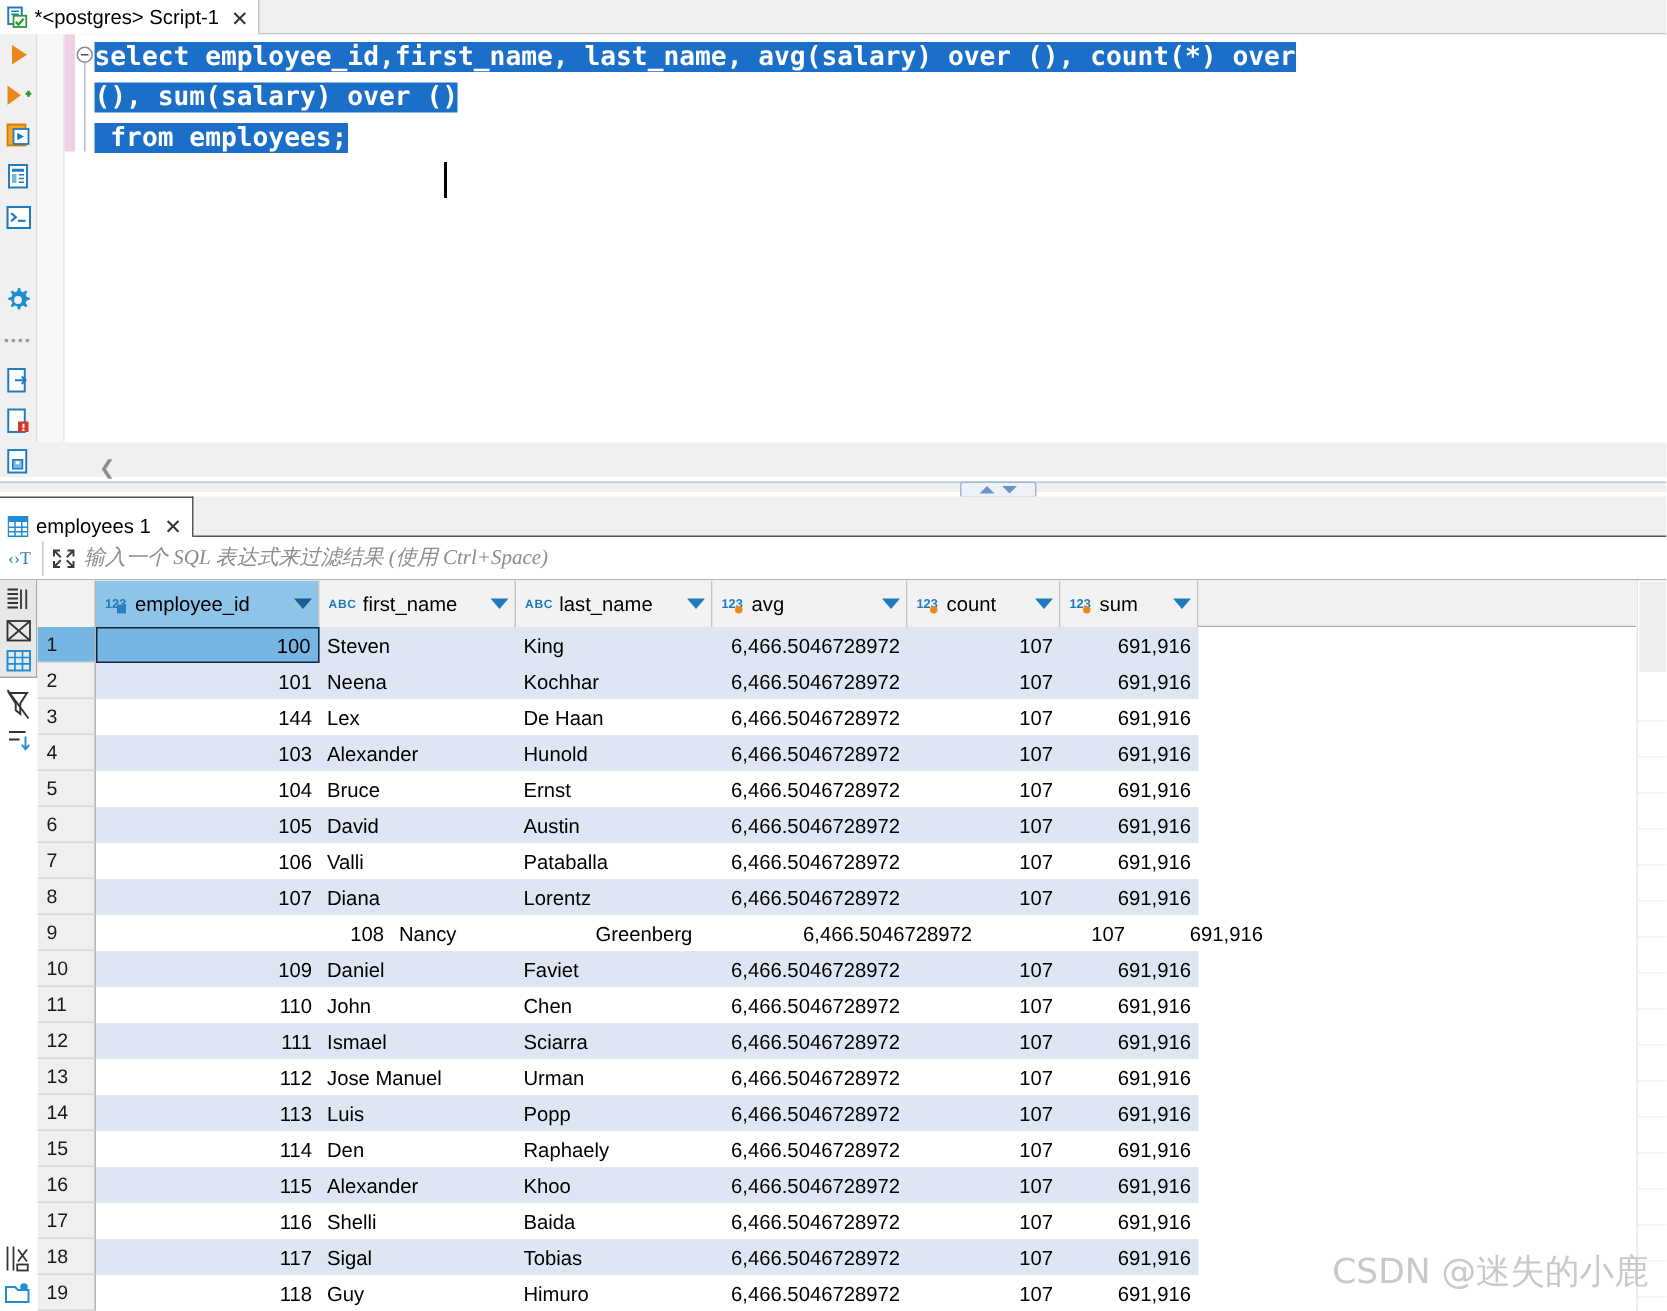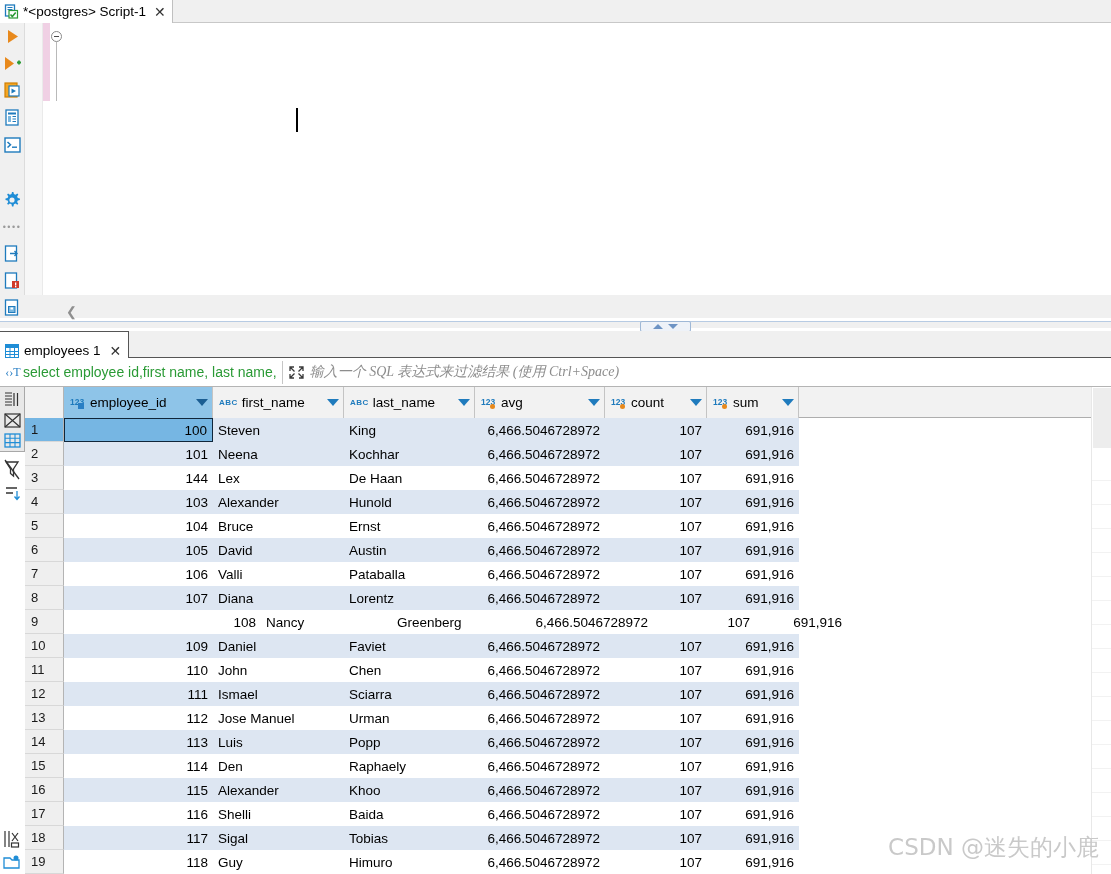--- a/index.html
+++ b/index.html
@@ -347,20 +347,21 @@
       <rect x="6.5" y="8.5" width="2.5" height="2" fill="#ffffff"></rect>
     </svg>
   </div>
 </div>
 
 <div id="editor-area">
   <div id="ed-gutter"></div>
   <div id="ed-changebar"></div>
   <div id="ed-fold"></div>
   <div id="ed-foldline"></div>
+  <div id="sql-code"><span class="hl">select employee_id,first_name, last_name, avg(salary) over (), count(*) over</span><br><span class="hl">(), sum(salary) over ()</span><br><span class="hl"> from employees;</span></div>
   <div id="sql-caret"></div>
 </div>
 <div id="ed-hscroll-zone"></div>
 <div id="ed-collapse-chev">❮</div>
 
 <div id="splitter"></div>
 <div id="splitter-grip">
   <span class="tri-up"></span>
   <span class="tri-dn"></span>
 </div>
@@ -374,21 +375,20 @@
         <path d="M5 4 v9.5 M9.5 4 v9.5 M0.5 7.5 h13 M0.5 10.5 h13" stroke="#1f8dd6" stroke-width="1"></path>
       </svg>
     </span>
     <span>employees 1</span>
     <span class="etab-close">✕</span>
   </div>
 </div>
 
 <div id="filterbar">
   <span id="filter-type-icon">‹›T</span>
-  <span id="filter-query">select employee  id,first  name, last  name,</span>
   <span id="filter-divider"></span>
   <span id="filter-expand-icon">
     <svg width="17" height="15" viewBox="0 0 17 15">
       <path d="M2 6 V2 H6 M2 2 L6.5 6.5" stroke="#3a3a3a" stroke-width="1.3" fill="none"></path>
       <path d="M15 6 V2 H11 M15 2 L10.5 6.5" stroke="#3a3a3a" stroke-width="1.3" fill="none"></path>
       <path d="M2 9 V13 H6 M2 13 L6.5 8.5" stroke="#3a3a3a" stroke-width="1.3" fill="none"></path>
       <path d="M15 9 V13 H11 M15 13 L10.5 8.5" stroke="#3a3a3a" stroke-width="1.3" fill="none"></path>
     </svg>
   </span>
   <span id="filter-placeholder">输入一个 SQL 表达式来过滤结果 (使用 Ctrl+Space)</span>

